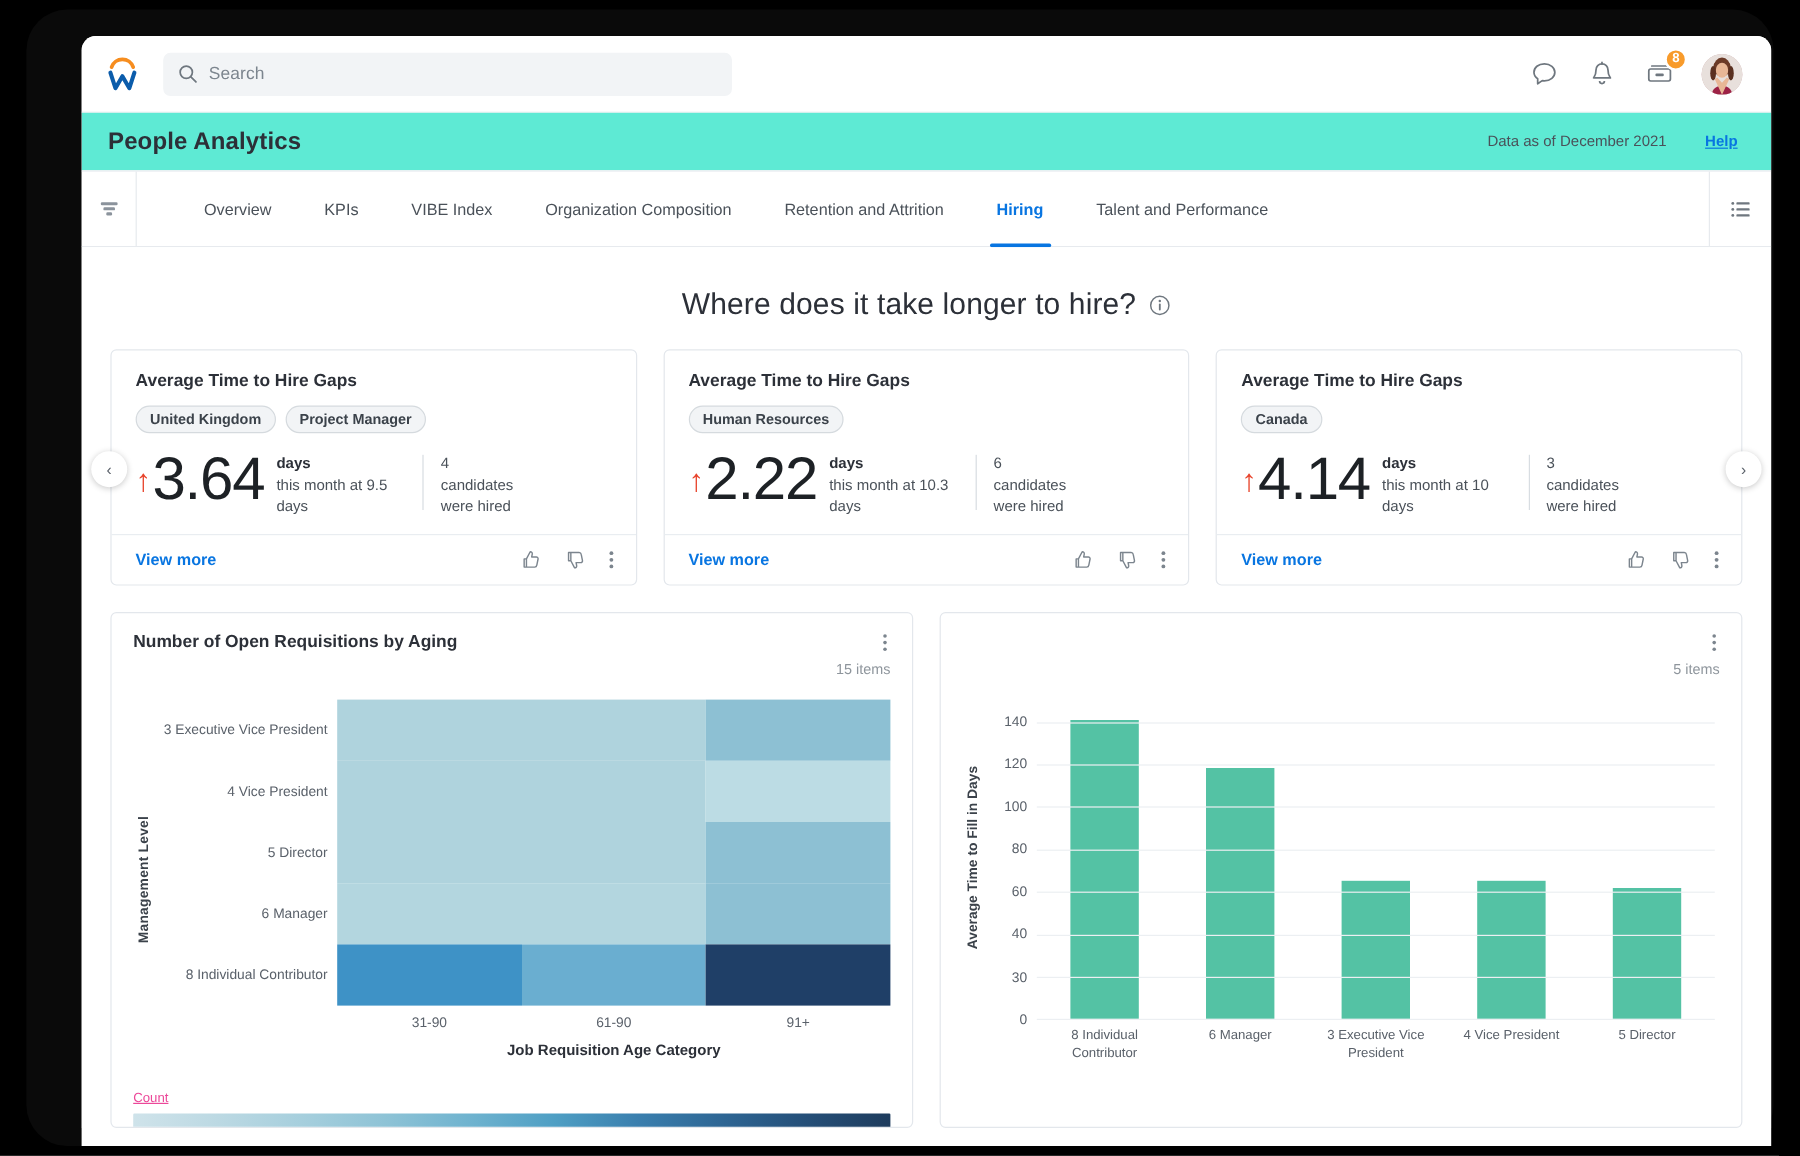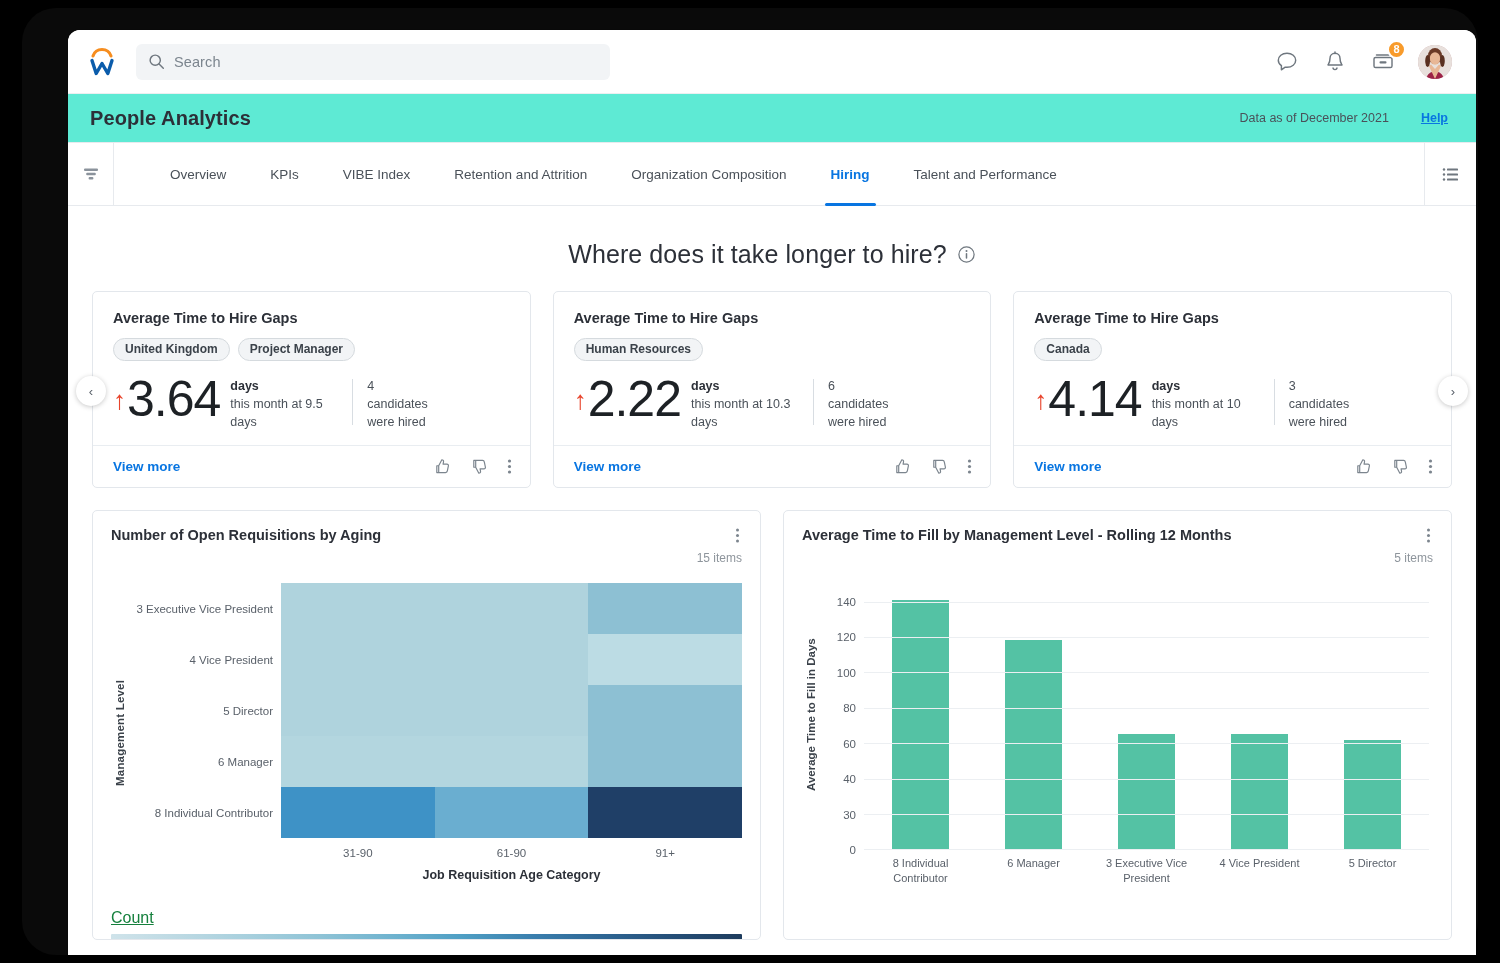--- a/index.html
+++ b/index.html
@@ -229,21 +229,21 @@
   }
   .heat-grid-wrap { flex: 1 1 auto; min-width: 0; }
   .heat-grid { display: grid; grid-template-columns: repeat(3, 1fr); }
   .heat-cell { height: 51px; }
   .heat-xcats { display: grid; grid-template-columns: repeat(3, 1fr); margin-top: 9px; }
   .heat-xcat { text-align: center; font-size: 11.5px; color: #5a616a; }
   .heat-xlabel {
     text-align: center; font-size: 12.5px; font-weight: bold;
     color: #2c3038; margin-top: 9px;
   }
-  .legend-title { font-size: 16px; color: #15803d; margin-top: 27px; text-decoration: underline; }
+  .legend-title { font-size: 11px; color: #ec4899; margin-top: 27px; text-decoration: underline; }
   .legend-bar {
     margin-top: 7px; height: 12px; border-radius: 1px;
     background: linear-gradient(to right,#cfe3ea,#bcd9e3,#a6cfdd,#8ec3d6,#6fb3cf,#4f9fc4,#3a7fae,#2e6694,#254f78,#1e3c5d);
   }
 
   
   .bar-area { position: relative; margin-top: 16px; height: 310px; }
   .bar-ylabel {
     position: absolute; left: 0; top: 0; bottom: 42px;
     width: 18px;
@@ -360,24 +360,24 @@
         <div class="tab">
             <span>Overview</span>
           </div>
         <div class="tab">
             <span>KPIs</span>
           </div>
         <div class="tab">
             <span>VIBE Index</span>
           </div>
         <div class="tab">
+            <span>Organization Composition</span>
+          </div>
+        <div class="tab">
             <span>Retention and Attrition</span>
-          </div>
-        <div class="tab">
-            <span>Organization Composition</span>
           </div>
         <div class="tab active">
             <span>Hiring</span>
           </div>
         <div class="tab">
             <span>Talent and Performance</span>
           </div>
       </div>
       <div class="list-cell">
         <span>
@@ -602,21 +602,20 @@
               <div class="heat-xlabel">Job Requisition Age Category</div>
             </div>
           </div>
 
           <div class="legend-title">Count</div>
           <div class="legend-bar"></div>
         </div>
 
         <div class="chart-card">
           <div class="chart-head">
-            <span class="chart-title">Average Time to Fill by Management Level - Rolling 12 Months</span>
             <span class="kebab">
               <svg width="5" height="17" viewBox="0 0 5 17">
                   <circle cx="2.5" cy="3" r="1.5" fill="#7c858e"></circle>
                   <circle cx="2.5" cy="8.5" r="1.5" fill="#7c858e"></circle>
                   <circle cx="2.5" cy="14" r="1.5" fill="#7c858e"></circle>
                 </svg>
             </span>
           </div>
           <div class="chart-items">5 items</div>
 

